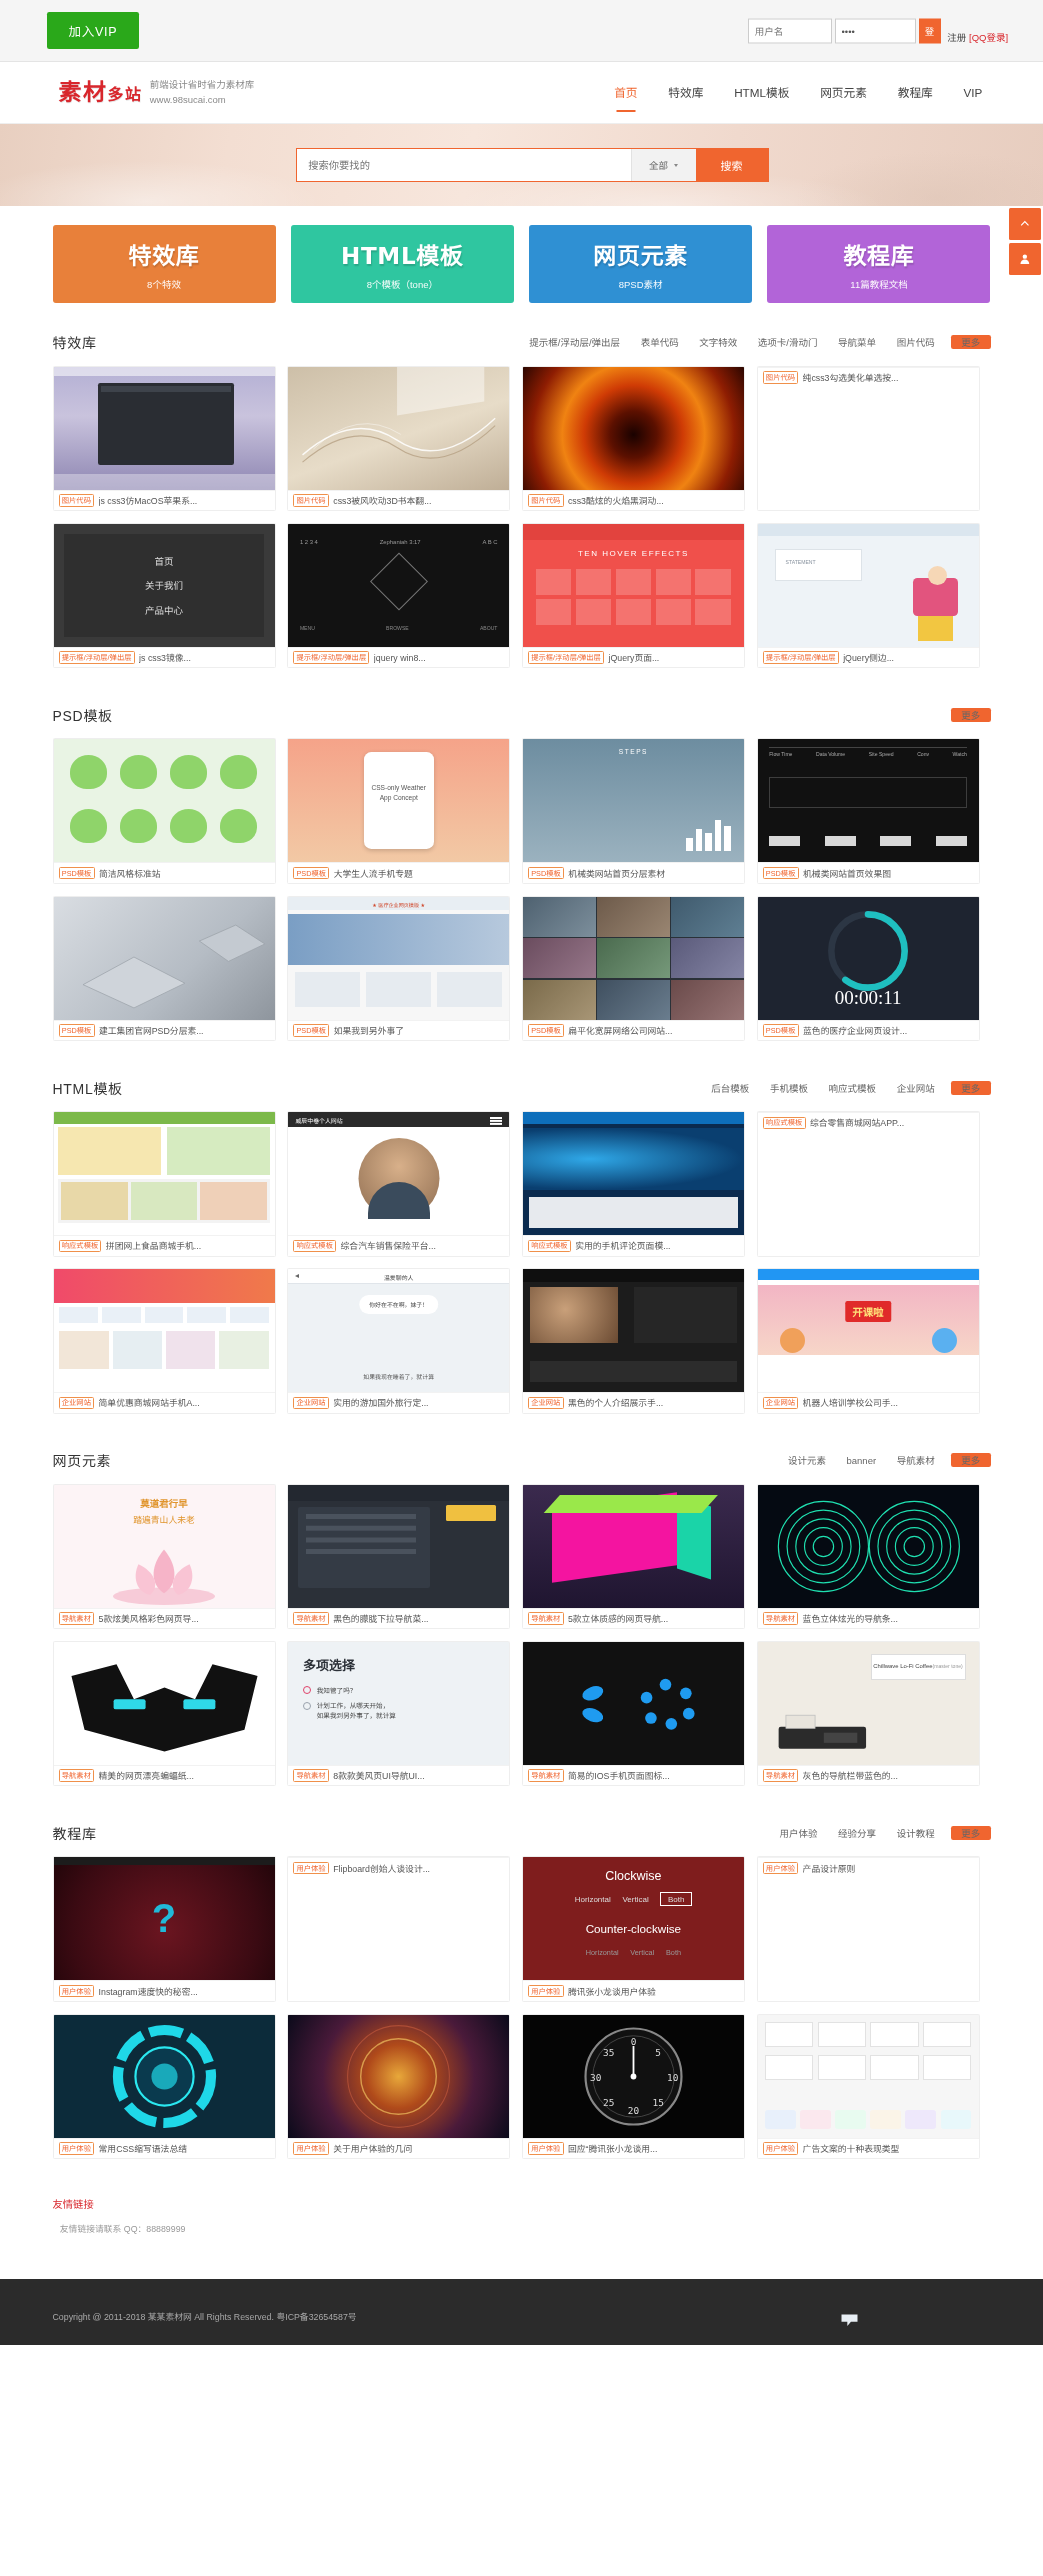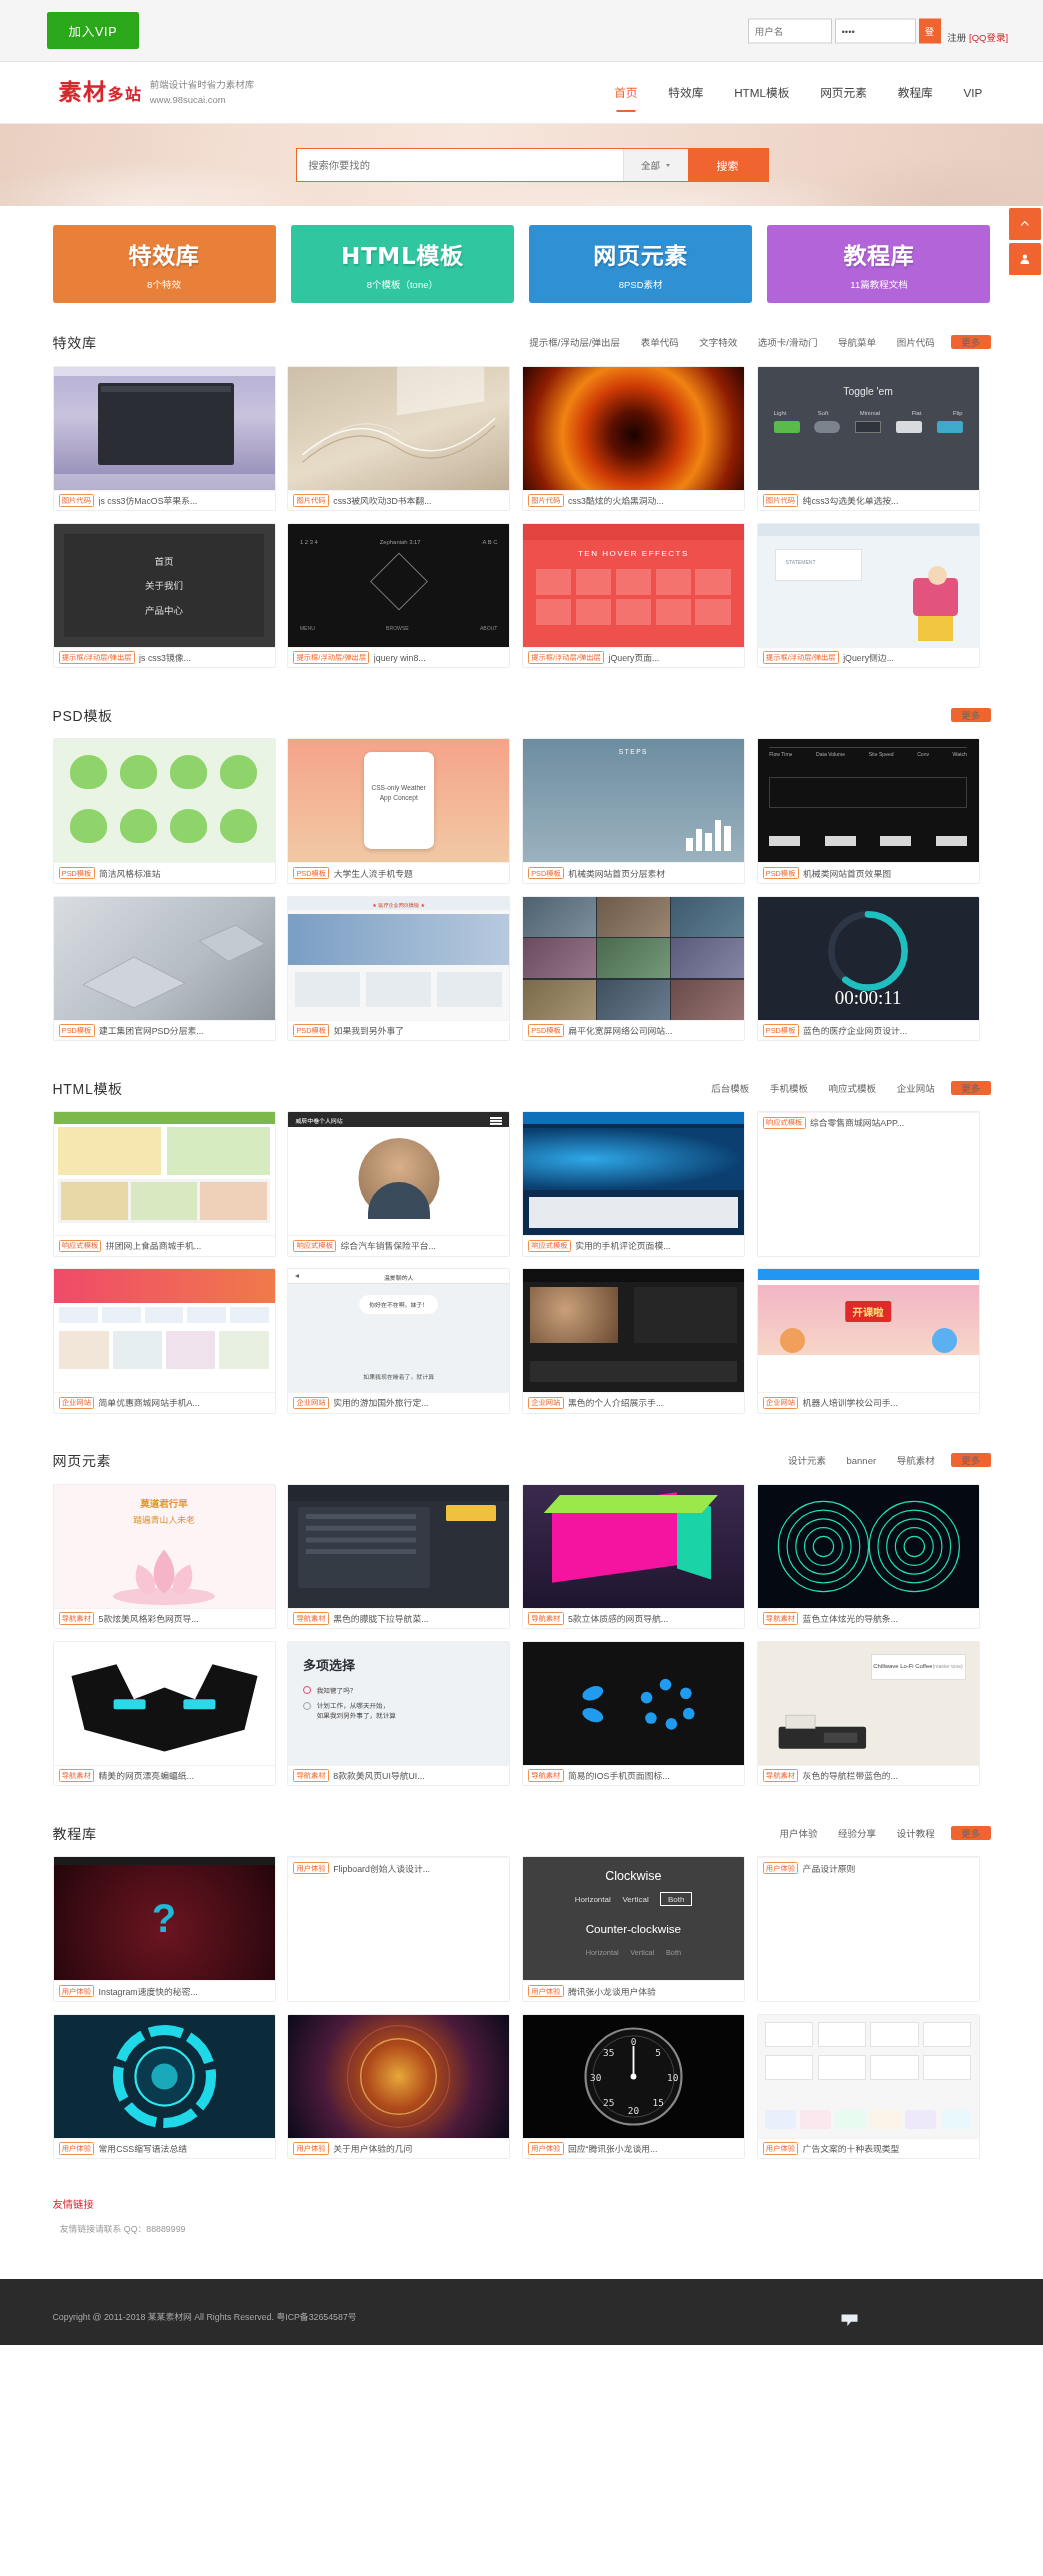--- a/index.html
+++ b/index.html
@@ -119,21 +119,21 @@
     font-size:10.3px; color:#999;
     font-family:"Liberation Sans",sans-serif;
   }
   .search-select {
     width:65px; background:#f2f2f2; border-left:0.7px solid #e2e2e2;
     display:flex; align-items:center; justify-content:center; gap:5.9px;
     font-size:9.5px; color:#666; cursor:pointer;
   }
   .caret { width:0;height:0;border-left:2.9px solid transparent;border-right:2.9px solid transparent;border-top:3.7px solid #888; }
   .search-btn {
-    width:80px; background:#f0652f; color:#fff; border:none;
+    width:72px; background:#f0652f; color:#fff; border:none;
     font-size:11px; cursor:pointer;
     font-family:Liberation Mono, monospace;
   }
 
   
   .wrap { width:938px; margin:0 auto; position:relative; }
 
   
   .cat-row {
     display:flex; gap:11.7px; padding:19px 0 4.4px 0;
@@ -366,39 +366,20 @@
         <div class="card-thumb">
           <div class="th" style="background:radial-gradient(circle at 50% 55%, #1a0200 0%, #5c1000 18%, #cf3b05 38%, #f08312 55%, #8e1d02 78%, #2b0600 100%)"></div>
         </div>
         <div class="card-cap">
           <span class="tag">图片代码</span>
           <span class="cap-txt">css3酷炫的火焰黑洞动...</span>
         </div>
       </div>
 
       <div class="card">
-        <div class="card-thumb">
-          <div class="th" style="background:#434851">
-            <div style="position:absolute;top:19px;left:0;right:0;text-align:center;color:#e6e6e6;font-size:10.3px;">Toggle 'em</div>
-            <div style="position:absolute;top:43px;left:16px;right:16px;display:flex;justify-content:space-between;color:#c9c9c9;font-size:5.9px;">
-              <span>Light</span>
-                <span>Soft</span>
-                <span>Minimal</span>
-                <span>Flat</span>
-                <span>Flip</span>
-            </div>
-            <div style="position:absolute;top:54px;left:16px;right:16px;display:flex;justify-content:space-between;">
-              <div style="width:26px;height:12.5px;background:#5aba4a;border-radius:2.2px"></div>
-              <div style="width:26px;height:12.5px;background:#7d838c;border-radius:6.6px"></div>
-              <div style="width:26px;height:12.5px;background:#2f333a;border:0.7px solid #777"></div>
-              <div style="width:26px;height:12.5px;background:#d8dadd;border-radius:2.2px"></div>
-              <div style="width:26px;height:12.5px;background:#3fa9c9;border-radius:2.2px"></div>
-            </div>
-          </div>
-        </div>
         <div class="card-cap">
           <span class="tag">图片代码</span>
           <span class="cap-txt">纯css3勾选美化单选按...</span>
         </div>
       </div>
     </div>
 
     <div class="grid">
 
       <div class="card">
@@ -989,21 +970,21 @@
 
       <div class="card">
         <div class="card-cap">
           <span class="tag">用户体验</span>
           <span class="cap-txt">Flipboard创始人谈设计...</span>
         </div>
       </div>
 
       <div class="card">
         <div class="card-thumb">
-          <div class="th" style="background:#404040">
+          <div class="th" style="background:#7f1d1d">
             <div style="position:absolute;top:11.7px;left:0;right:0;text-align:center;color:#fff;font-size:12.5px;">Clockwise</div>
             <div style="position:absolute;top:35px;left:0;right:0;display:flex;justify-content:center;gap:11.7px;color:#ddd;font-size:8px;align-items:center;">
               <span>Horizontal</span>
                 <span>Vertical</span>
               <span style="border:0.7px solid #fff;padding:1.5px 6.6px;">Both</span>
             </div>
             <div style="position:absolute;top:65px;left:0;right:0;text-align:center;color:#fff;font-size:11.7px;">Counter-clockwise</div>
             <div style="position:absolute;top:91px;left:0;right:0;display:flex;justify-content:center;gap:11.7px;color:#999;font-size:7.3px;">
               <span>Horizontal</span>
                 <span>Vertical</span>

